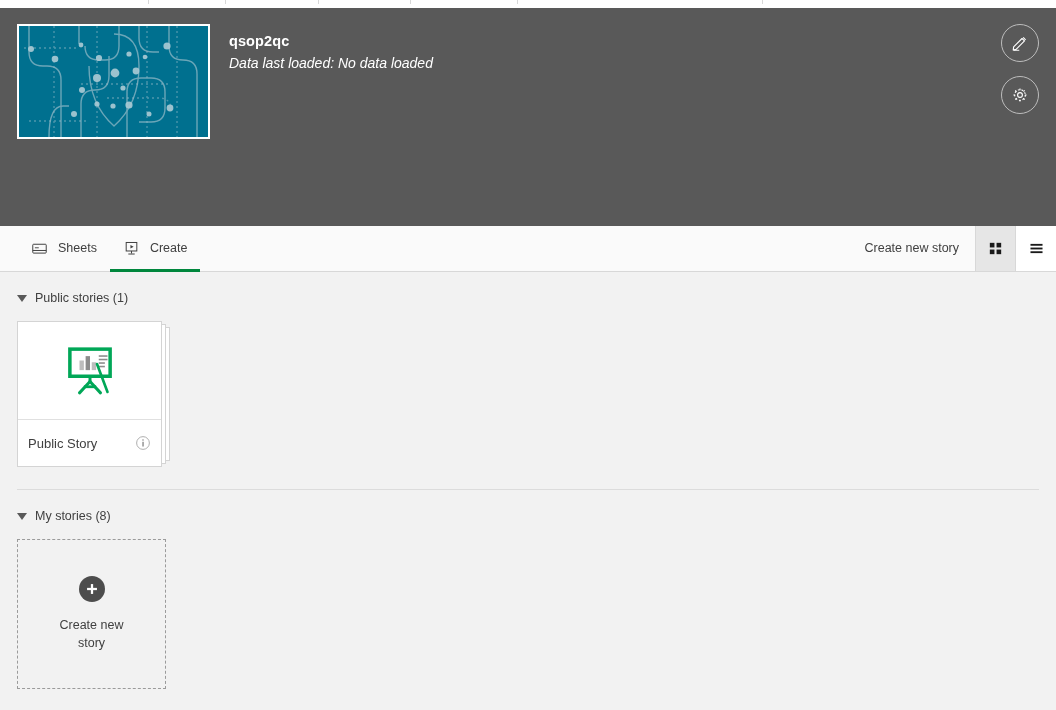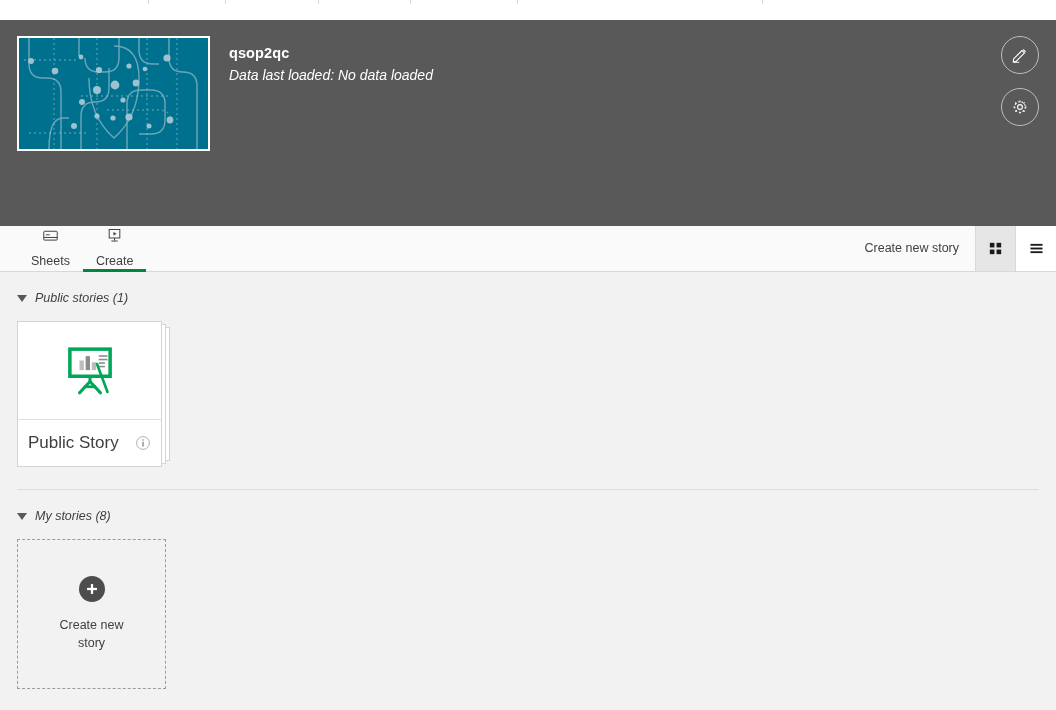--- a/index.html
+++ b/index.html
@@ -19,21 +19,21 @@
     width: 1056px; height: 4px;
     background: #ffffff;
   }
   .top-strip .divider {
     position: absolute; top: 0; width: 1px; height: 4px;
     background: #d8d8d8;
   }
 
   
   .app-header {
-    position: absolute; top: 20px; left: 0;
+    position: absolute; top: 8px; left: 0;
     width: 1056px; height: 222px;
     background: #595959;
   }
   .app-thumb {
     position: absolute; left: 17px; top: 16px;
     width: 193px; height: 115px;
     border: 2px solid #ffffff;
     background: #00708f;
     overflow: hidden;
   }
@@ -87,21 +87,20 @@
   .tab {
     display: flex; align-items: center;
     padding: 0 13px;
     cursor: pointer;
     border-bottom: 3px solid transparent;
     color: #404040;
     font-size: 12.5px;
     gap: 10px;
     position: relative;
     top: 1px;
-    flex-direction: column;
   }
   .tab.active { border-bottom-color: #00873d; }
   .tab .tab-icon { display: flex; align-items: center; }
   .tab svg { display: block; }
 
   .toolbar-right {
     margin-left: auto;
     display: flex; align-items: center;
     padding-right: 0px;
   }
@@ -140,21 +139,20 @@
   }
   .section { padding: 0; }
   .section-header {
     display: flex; align-items: center;
     gap: 8px;
     padding: 19px 0 0 17px;
     font-size: 12.5px;
     color: #404040;
     cursor: pointer;
     user-select: none;
-    font-style: italic;
   }
   .caret {
     width: 0; height: 0;
     border-left: 5.5px solid transparent;
     border-right: 5.5px solid transparent;
     border-top: 7px solid #595959;
   }
   .section-divider {
     height: 1px;
     background: #dcdcdc;
@@ -186,21 +184,21 @@
     display: flex; align-items: center; justify-content: center;
   }
   .story-preview svg { display: block; }
   .story-footer {
     height: 46px;
     display: flex; align-items: center;
     padding: 0 9px 0 10px;
     gap: 6px;
   }
   .story-name {
-    font-size: 17px;
+    font-size: 13px;
     color: #404040;
     flex: 1;
     white-space: nowrap; overflow: hidden; text-overflow: ellipsis;
   }
   .info-btn {
     width: 18px; height: 18px;
     flex: none;
     cursor: pointer;
     display: flex; align-items: center; justify-content: center;
   }

